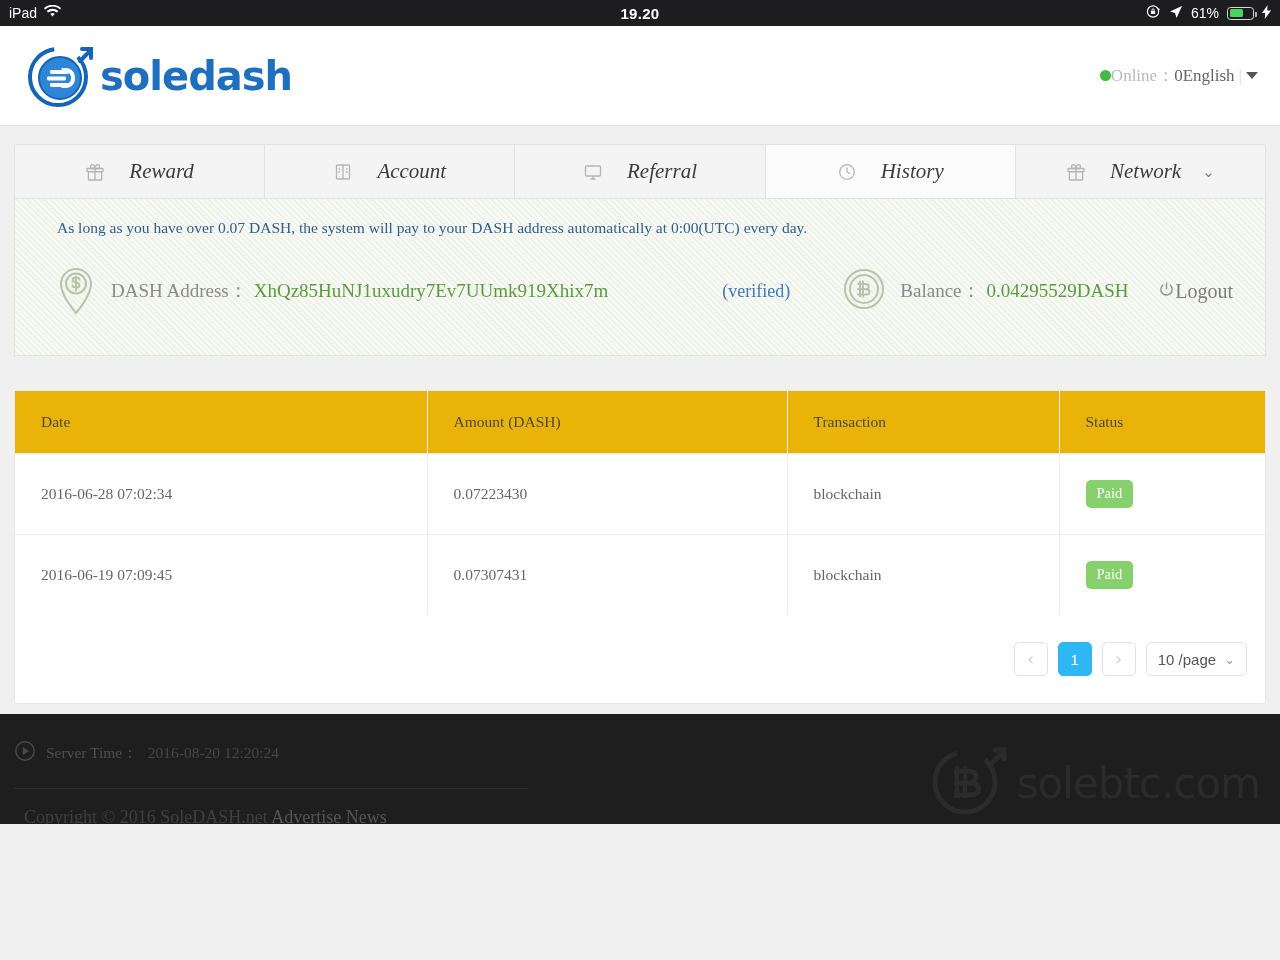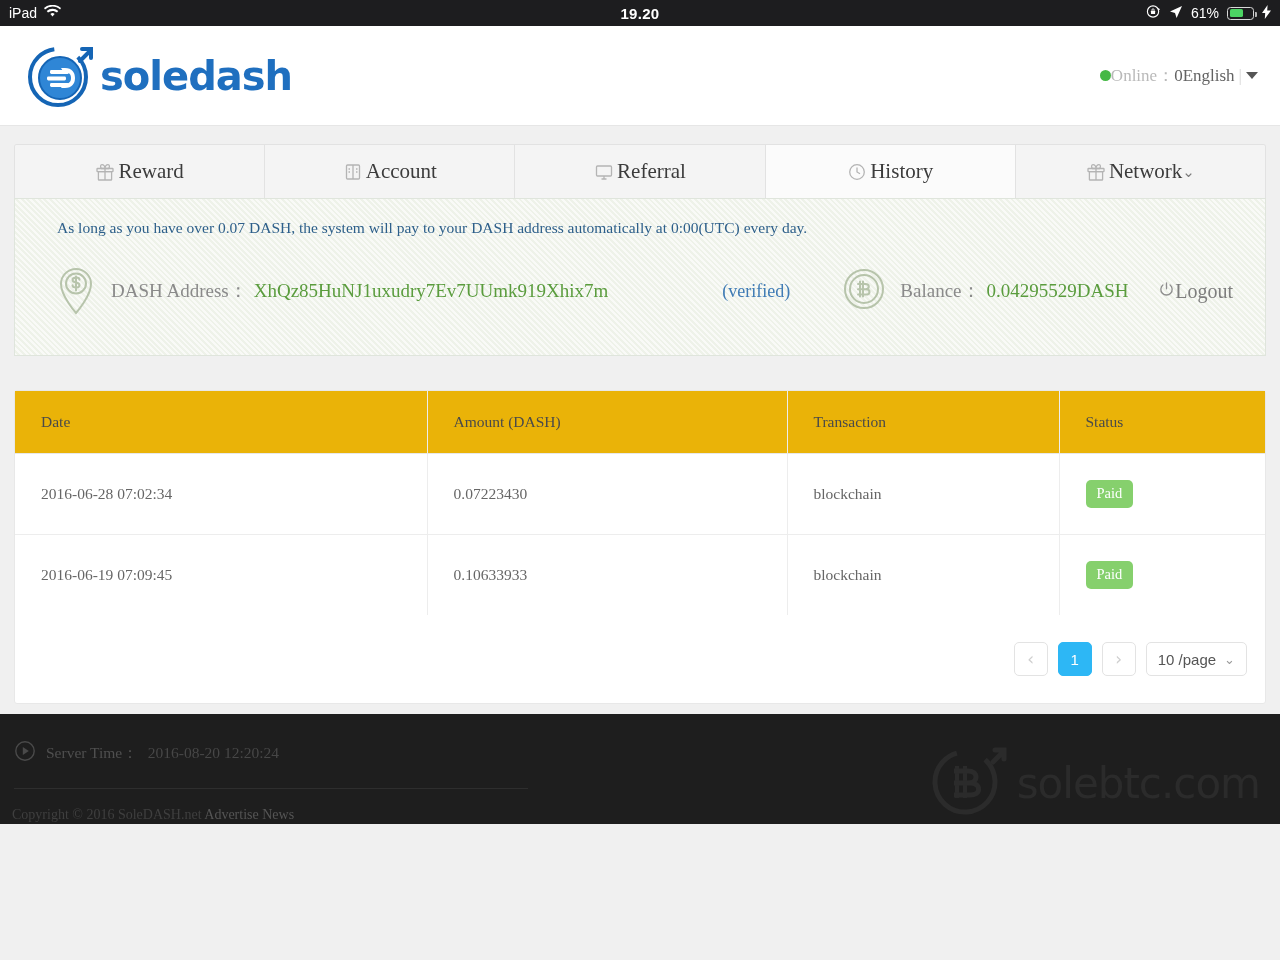--- a/index.html
+++ b/index.html
@@ -69,22 +69,22 @@
   .content { width: 1280px; background: #f0f0f0; padding: 0 14px; }
 
   
   .tabs {
     display: flex; margin-top: 18px; height: 54px;
     border: 1px solid #e2e2e2; border-bottom: none; background: #f7f7f7;
     border-radius: 3px 3px 0 0; overflow: hidden;
   }
   .tab {
     flex: 1; display: flex; align-items: center; justify-content: center;
-    gap: 3px; font-size: 21px; color: #3c3c3c;
-    border-right: 1px solid #e2e2e2; background: #f4f4f4; cursor: pointer;
+    gap: 24px; font-size: 21px; color: #3c3c3c;
+    border-right: 1px solid #e2e2e2; background: #f4f4f4; cursor: pointer; font-style: italic;
   }
   .tab:last-child { border-right: none; }
   .tab.active { background: #fbfbfb; }
   .tab svg { display: block; }
   .tab .chev {
     margin-left: -3px; font-size: 15px; color: #7a7a7a;
     font-family: "DejaVu Sans", sans-serif;
   }
 
   
@@ -165,21 +165,21 @@
   .footer {
     margin-top: 10px; width: 1280px; height: 110px;
     background: #1e1e1e; position: relative; overflow: hidden;
   }
   .srv {
     display: flex; align-items: center; gap: 10px;
     padding: 26px 0 0 14px; color: #4f4f4f; font-size: 15.5px;
   }
   .srv-time { color: #474747; }
   .fdiv { width: 514px; height: 1px; background: #2e2e2e; margin: 22px 0 0 14px; }
-  .copy { padding: 18px 0 0 12px; color: #3f3f3f; font-size: 14px; }
+  .copy { padding: 18px 0 0 24px; color: #3f3f3f; font-size: 18px; }
   .copy a { color: #555; text-decoration: none; }
   .watermark {
     position: absolute; right: 20px; top: 22px;
     display: flex; align-items: center; gap: 6px;
     color: #2b2b2b; font-family: "DejaVu Sans", sans-serif;
     font-size: 42px; font-weight: normal; letter-spacing: -1px;
   }
 </style>
 </head>
 <body>
@@ -352,21 +352,21 @@
         <tr>
           <td>2016-06-28 07:02:34</td>
           <td>0.07223430</td>
           <td>blockchain</td>
           <td>
             <span class="badge">Paid</span>
           </td>
         </tr>
         <tr>
           <td>2016-06-19 07:09:45</td>
-          <td>0.10633933</td>
+          <td>0.07307431</td>
           <td>blockchain</td>
           <td>
             <span class="badge">Paid</span>
           </td>
         </tr>
       </tbody>
     </table>
     <div class="pager">
       <div class="pg-btn">‹</div>
       <div class="pg-btn num">1</div>

